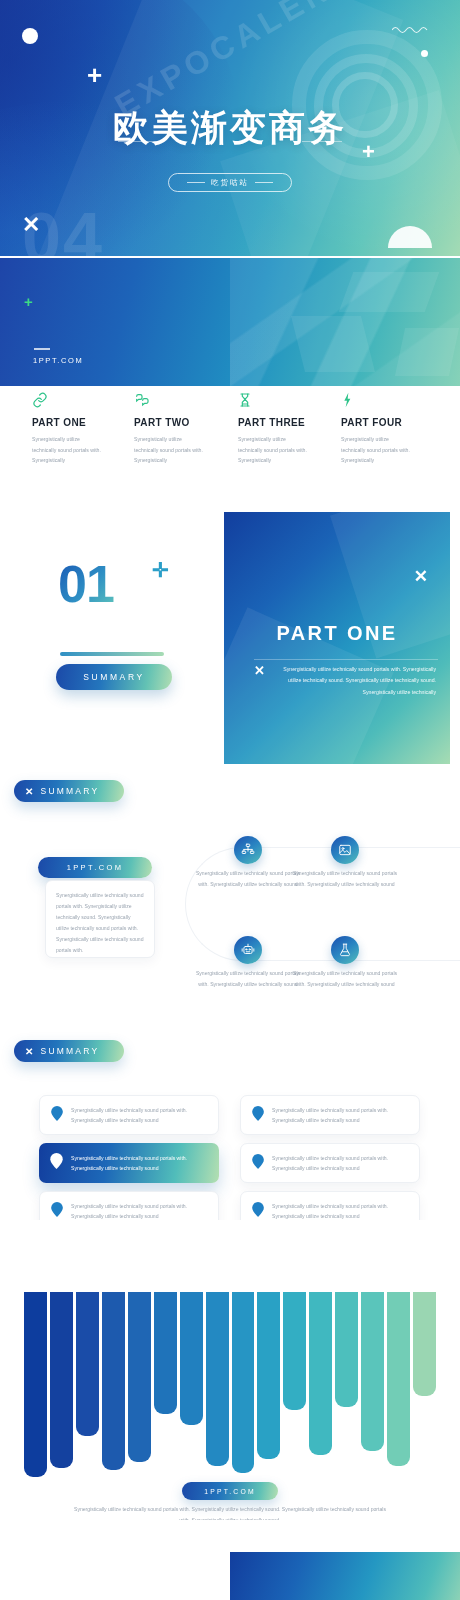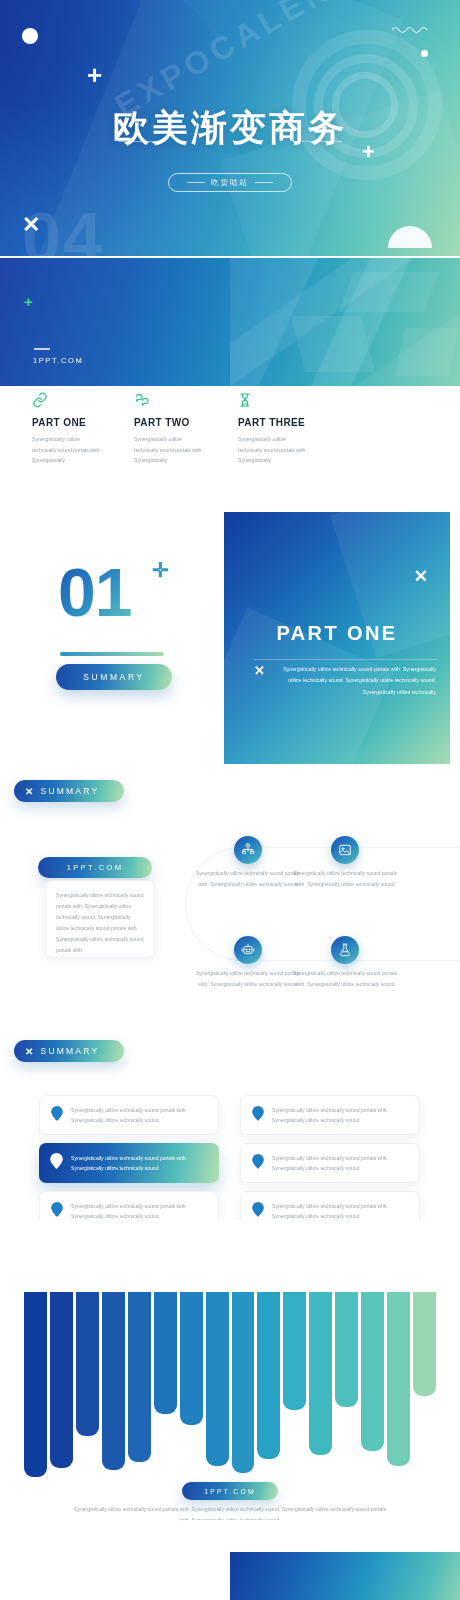--- a/index.html
+++ b/index.html
@@ -91,21 +91,21 @@
   
   .parts{ position:absolute; left:0; top:386px; width:460px; height:110px; background:#fff; }
   .part{ position:absolute; top:6px; width:100px; }
   .part .picon{ font-size:15px; color:#2ec38a; line-height:1; height:18px; }
   .part .picon svg{ display:block; }
   .part .ptitle{ margin-top:7px; font-size:10px; font-weight:700; color:#1b2430; letter-spacing:.4px; }
   .part .ptext{ margin-top:6px; font-size:5.2px; line-height:2.05; color:#9aa4b0; width:72px; }
 
   
   .s4{ position:absolute; left:0; top:496px; width:460px; height:272px; background:#fff; }
-  .s4-num{ position:absolute; left:58px; top:62px; font-size:68px; font-weight:700; letter-spacing:-1px;
+  .s4-num{ position:absolute; left:58px; top:62px; font-size:52px; font-weight:700; letter-spacing:-1px;
     background:linear-gradient(135deg,#1856b4 0%, #2e8fc4 55%, #5fc6bb 100%);
     -webkit-background-clip:text; background-clip:text; color:transparent; line-height:1; }
   .s4-numplus{ position:absolute; left:152px; top:62px; font-size:20px; font-weight:700; color:#2a9ec8; }
   .s4-bar{ position:absolute; left:60px; top:156px; width:104px; height:4px; border-radius:2px;
     background:linear-gradient(90deg,#2e8fc4,#a7dcb4); }
   .s4-pill{ position:absolute; left:56px; top:168px; width:116px; height:26px; border-radius:13px;
     background:linear-gradient(100deg,#1b49a8 0%, #2476bd 40%, #63c2b4 78%, #b2deb2 100%);
     display:flex; align-items:center; justify-content:center;
     font-size:8.5px; letter-spacing:2.6px; color:#fff; font-weight:500;
     box-shadow:0 6px 14px rgba(40,110,170,.28); }
@@ -261,20 +261,29 @@
       <svg width="14" height="16" viewBox="0 0 20 24" fill="none" stroke="#2ec38a" stroke-width="1.8" stroke-linecap="round">
         <path d="M4 3h12M4 21h12"></path>
         <path d="M6 3v3.5L10 11 6 15.5V21M14 3v3.5L10 11l4 4.5V21"></path>
         <path d="M6.5 18h7"></path>
       </svg>
     </div>
     <div class="ptitle">PART THREE</div>
     <div class="ptext">Synergistically utilize technically sound portals with. Synergistically</div>
   </div>
 
+  <div class="part" style="left:341px">
+    <div class="picon">
+      <svg width="12" height="16" viewBox="0 0 14 24">
+        <path d="M9 1 3 13h4l-2 10 7-13H8z" fill="#2ec38a"></path>
+      </svg>
+    </div>
+    <div class="ptitle">PART FOUR</div>
+    <div class="ptext">Synergistically utilize technically sound portals with. Synergistically</div>
+  </div>
 </div>
 
 <div class="s4">
   <div class="s4-num">01</div>
   <span class="s4-numplus">✛</span>
   <div class="s4-bar"></div>
   <div class="s4-pill">
     <span>SUMMARY</span>
   </div>
 

